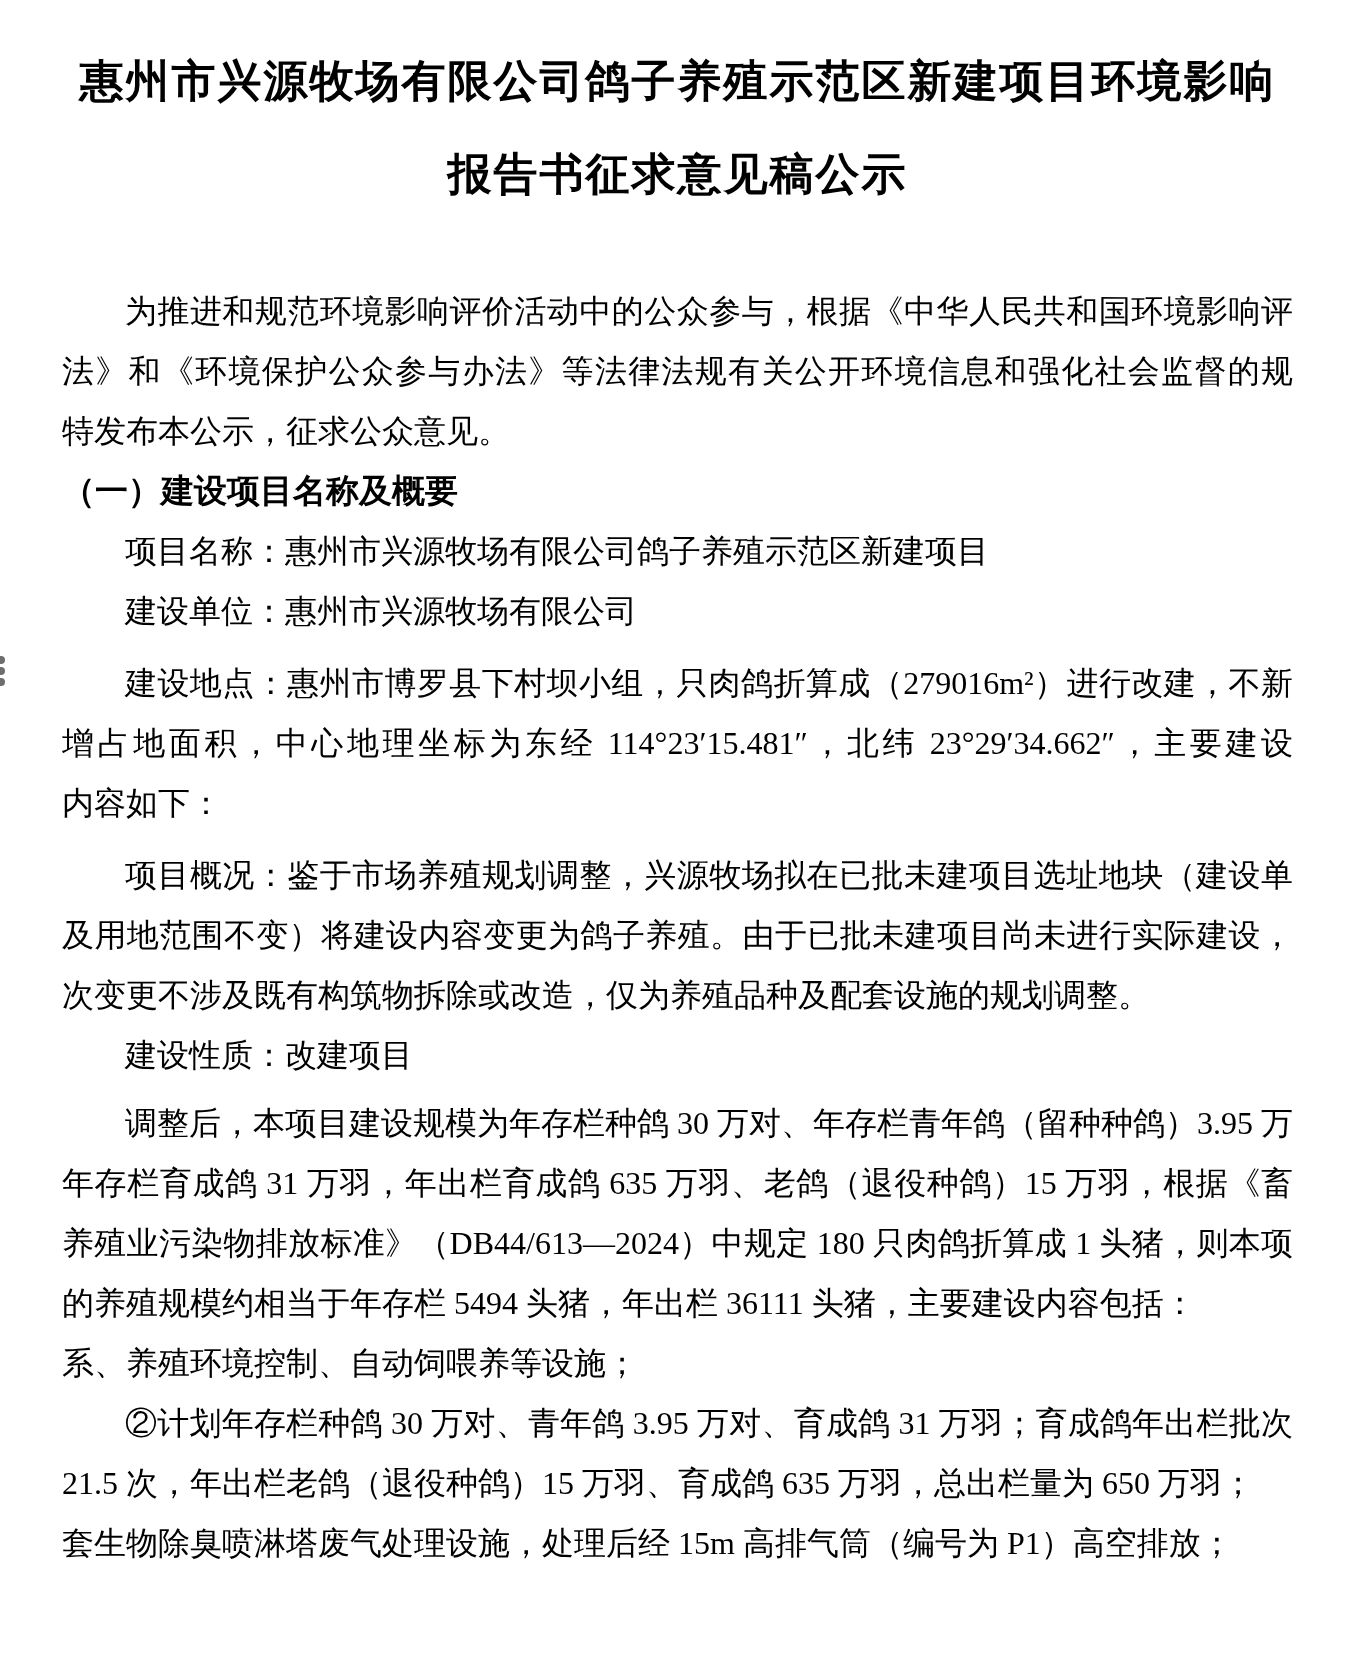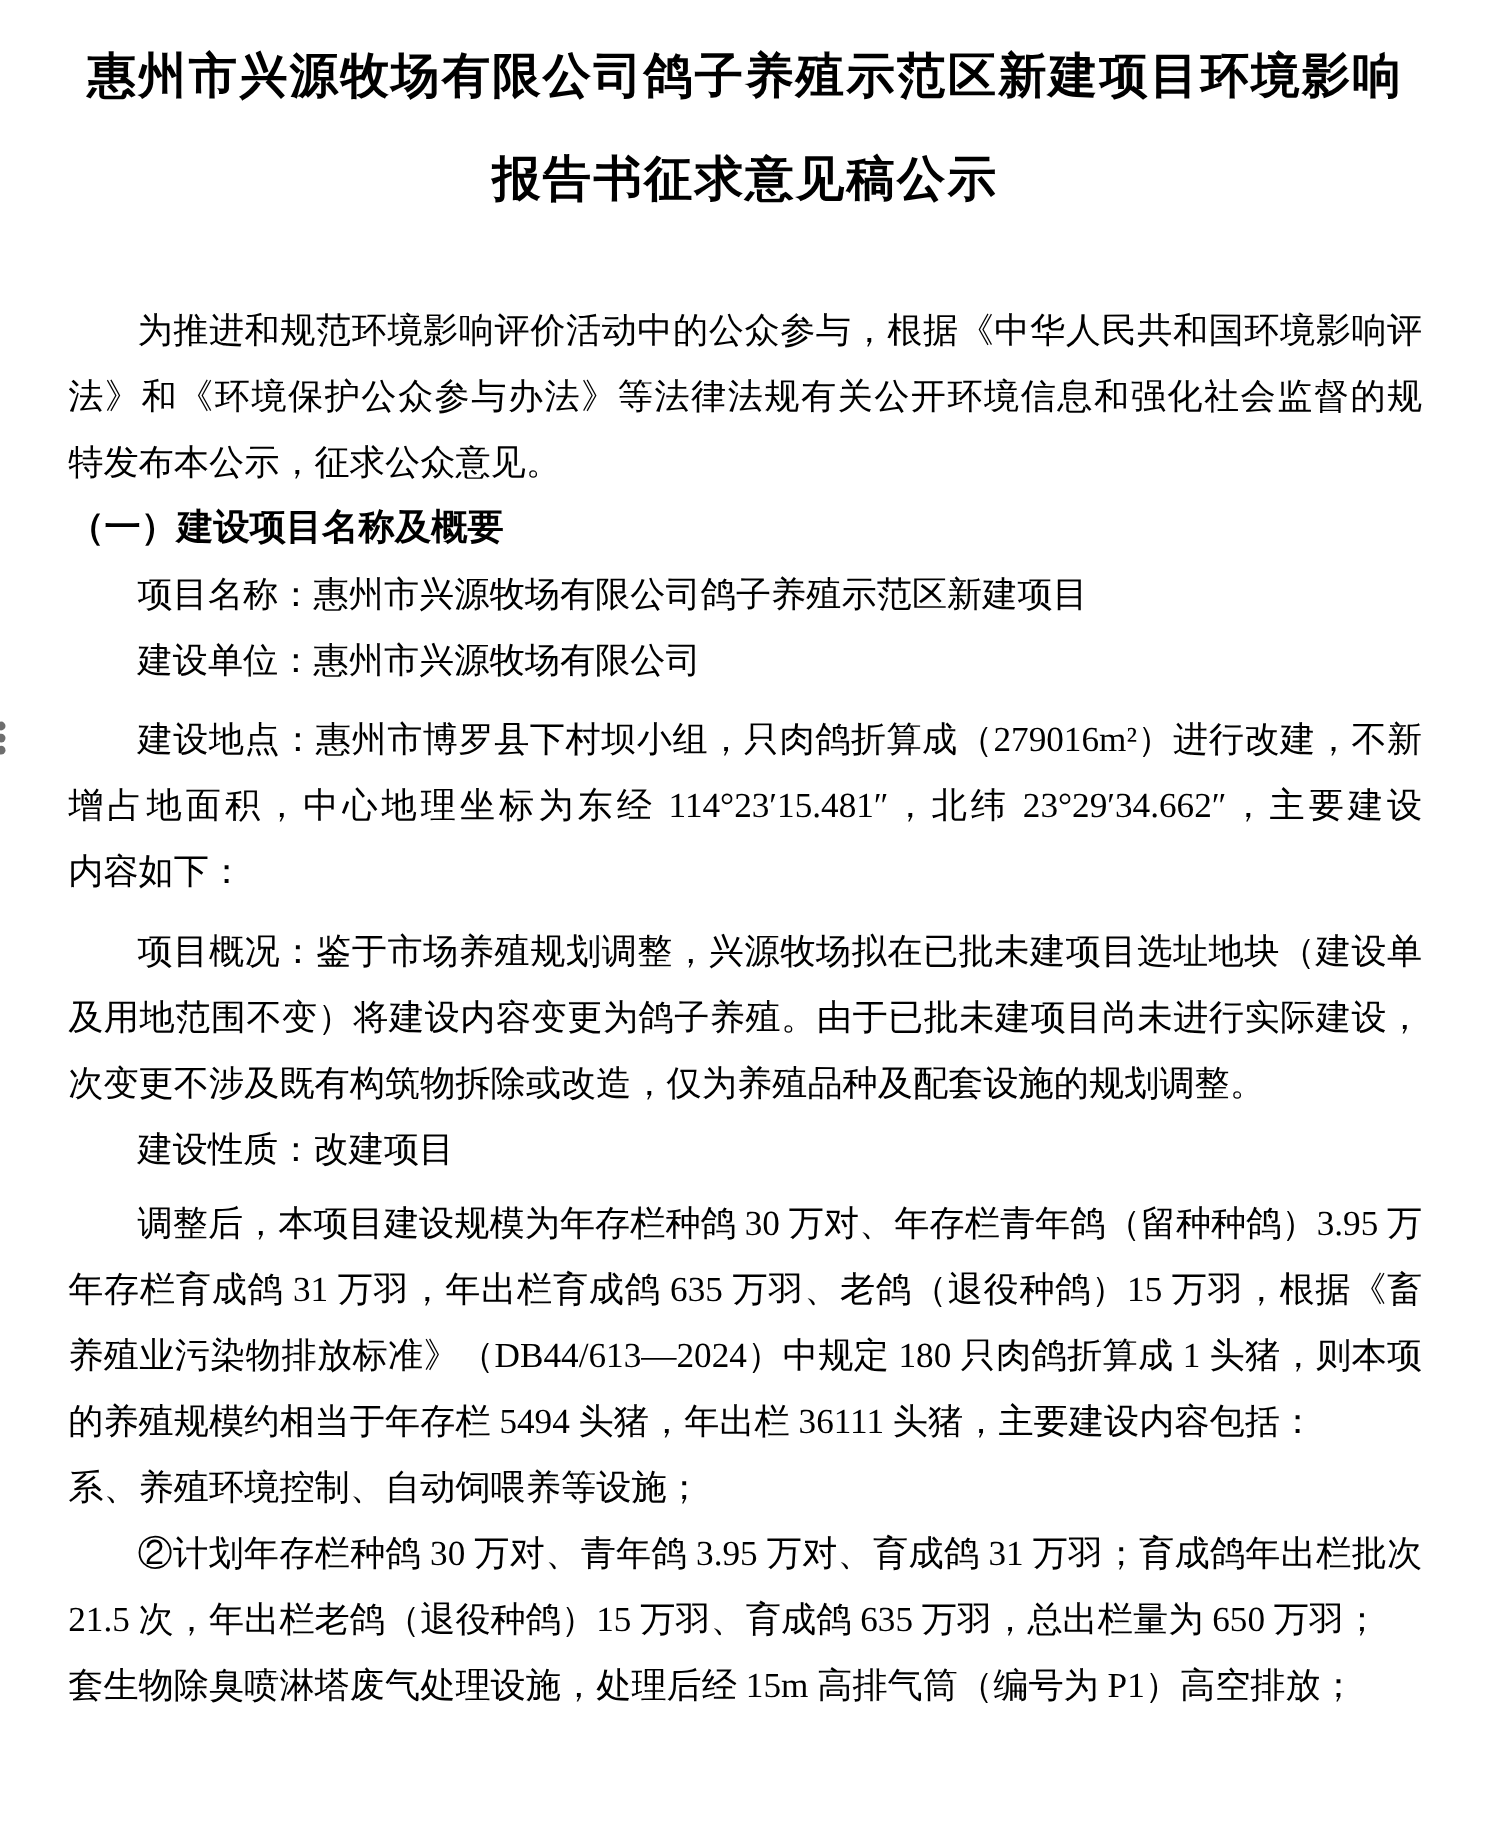--- a/index.html
+++ b/index.html
@@ -3,21 +3,21 @@
 <meta charset="utf-8">
 <style>
   html,body{margin:0;padding:0;}
   body{
     width:1355px;height:1674px;
     background:#ffffff;color:#000000;
     overflow:hidden;position:relative;
     font-family:"Liberation Serif","DejaVu Serif",serif;
   }
   .doc{padding:0 62px 0 62px;}
-  .title{padding-top:23px;text-align:center;}
+  .title{padding-top:34px;text-align:center;}
   .title-line{
     font-family:"Liberation Sans","DejaVu Sans",sans-serif;
     font-weight:bold;font-size:44px;line-height:93px;
     letter-spacing:2px;white-space:nowrap;
   }
   .para{margin:0;}
   .preamble{margin-top:61px;}
   .mt12{margin-top:12px;}
   .mt8{margin-top:8px;}
   .line{

